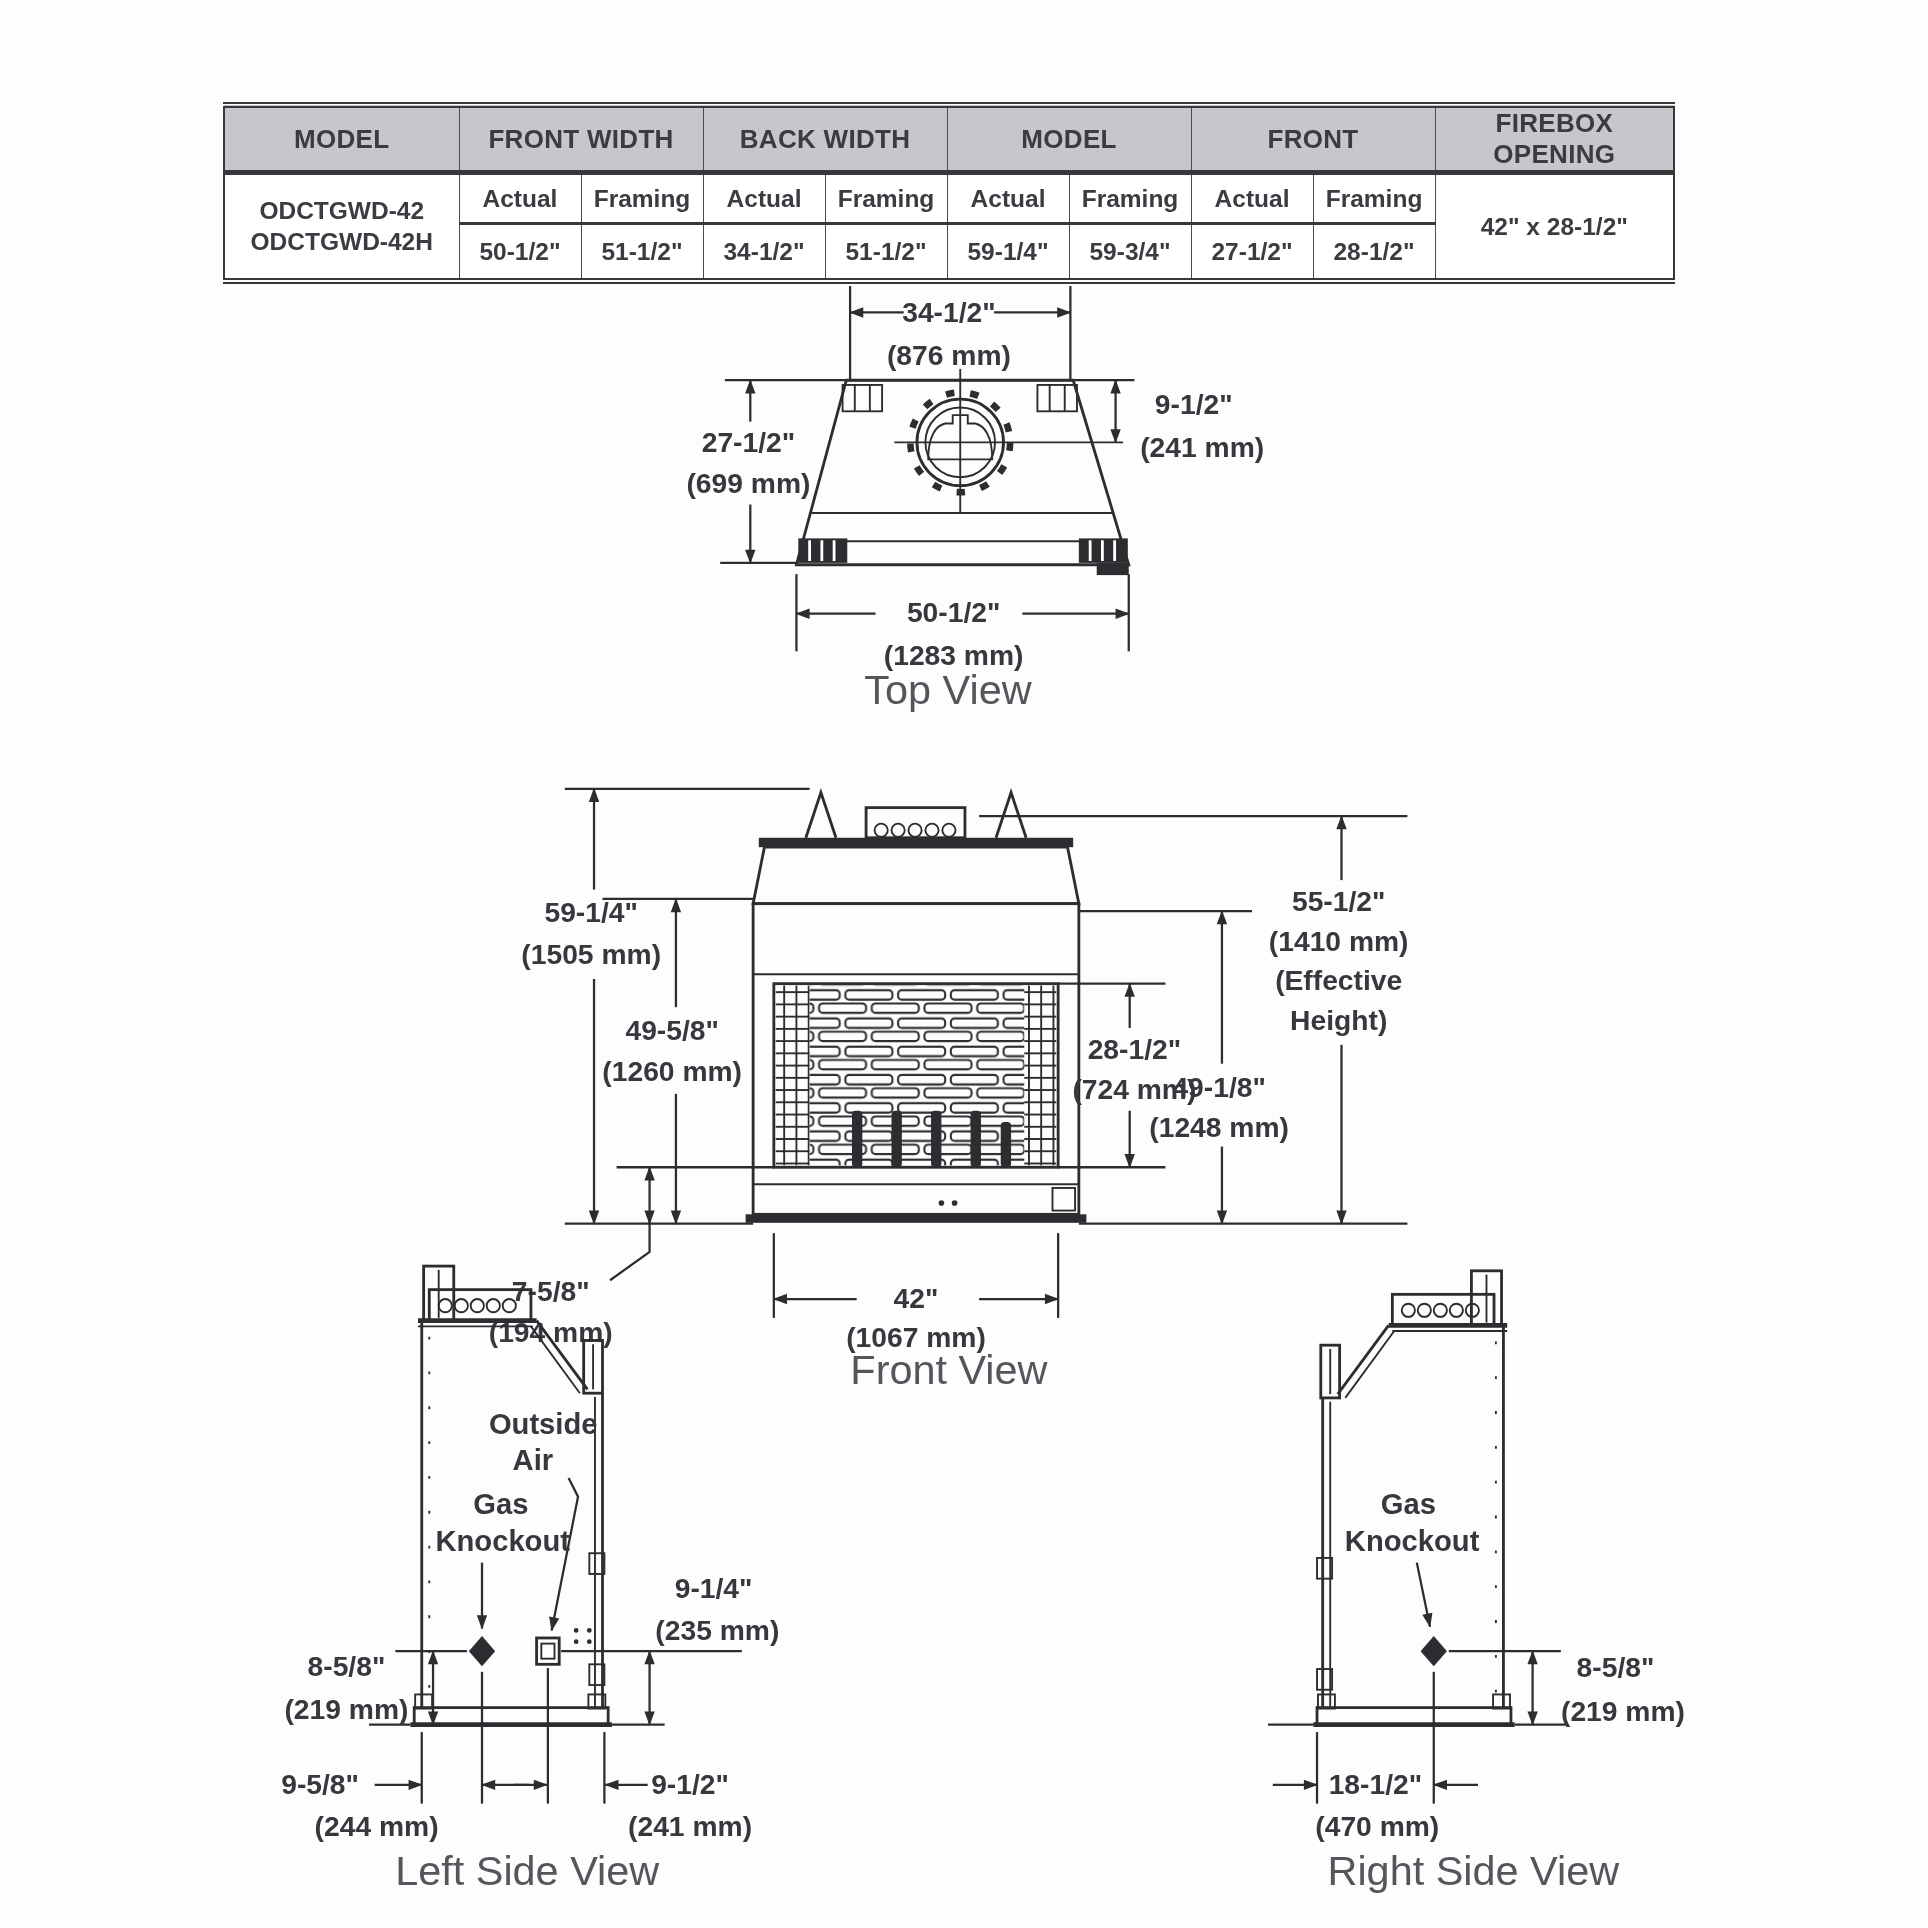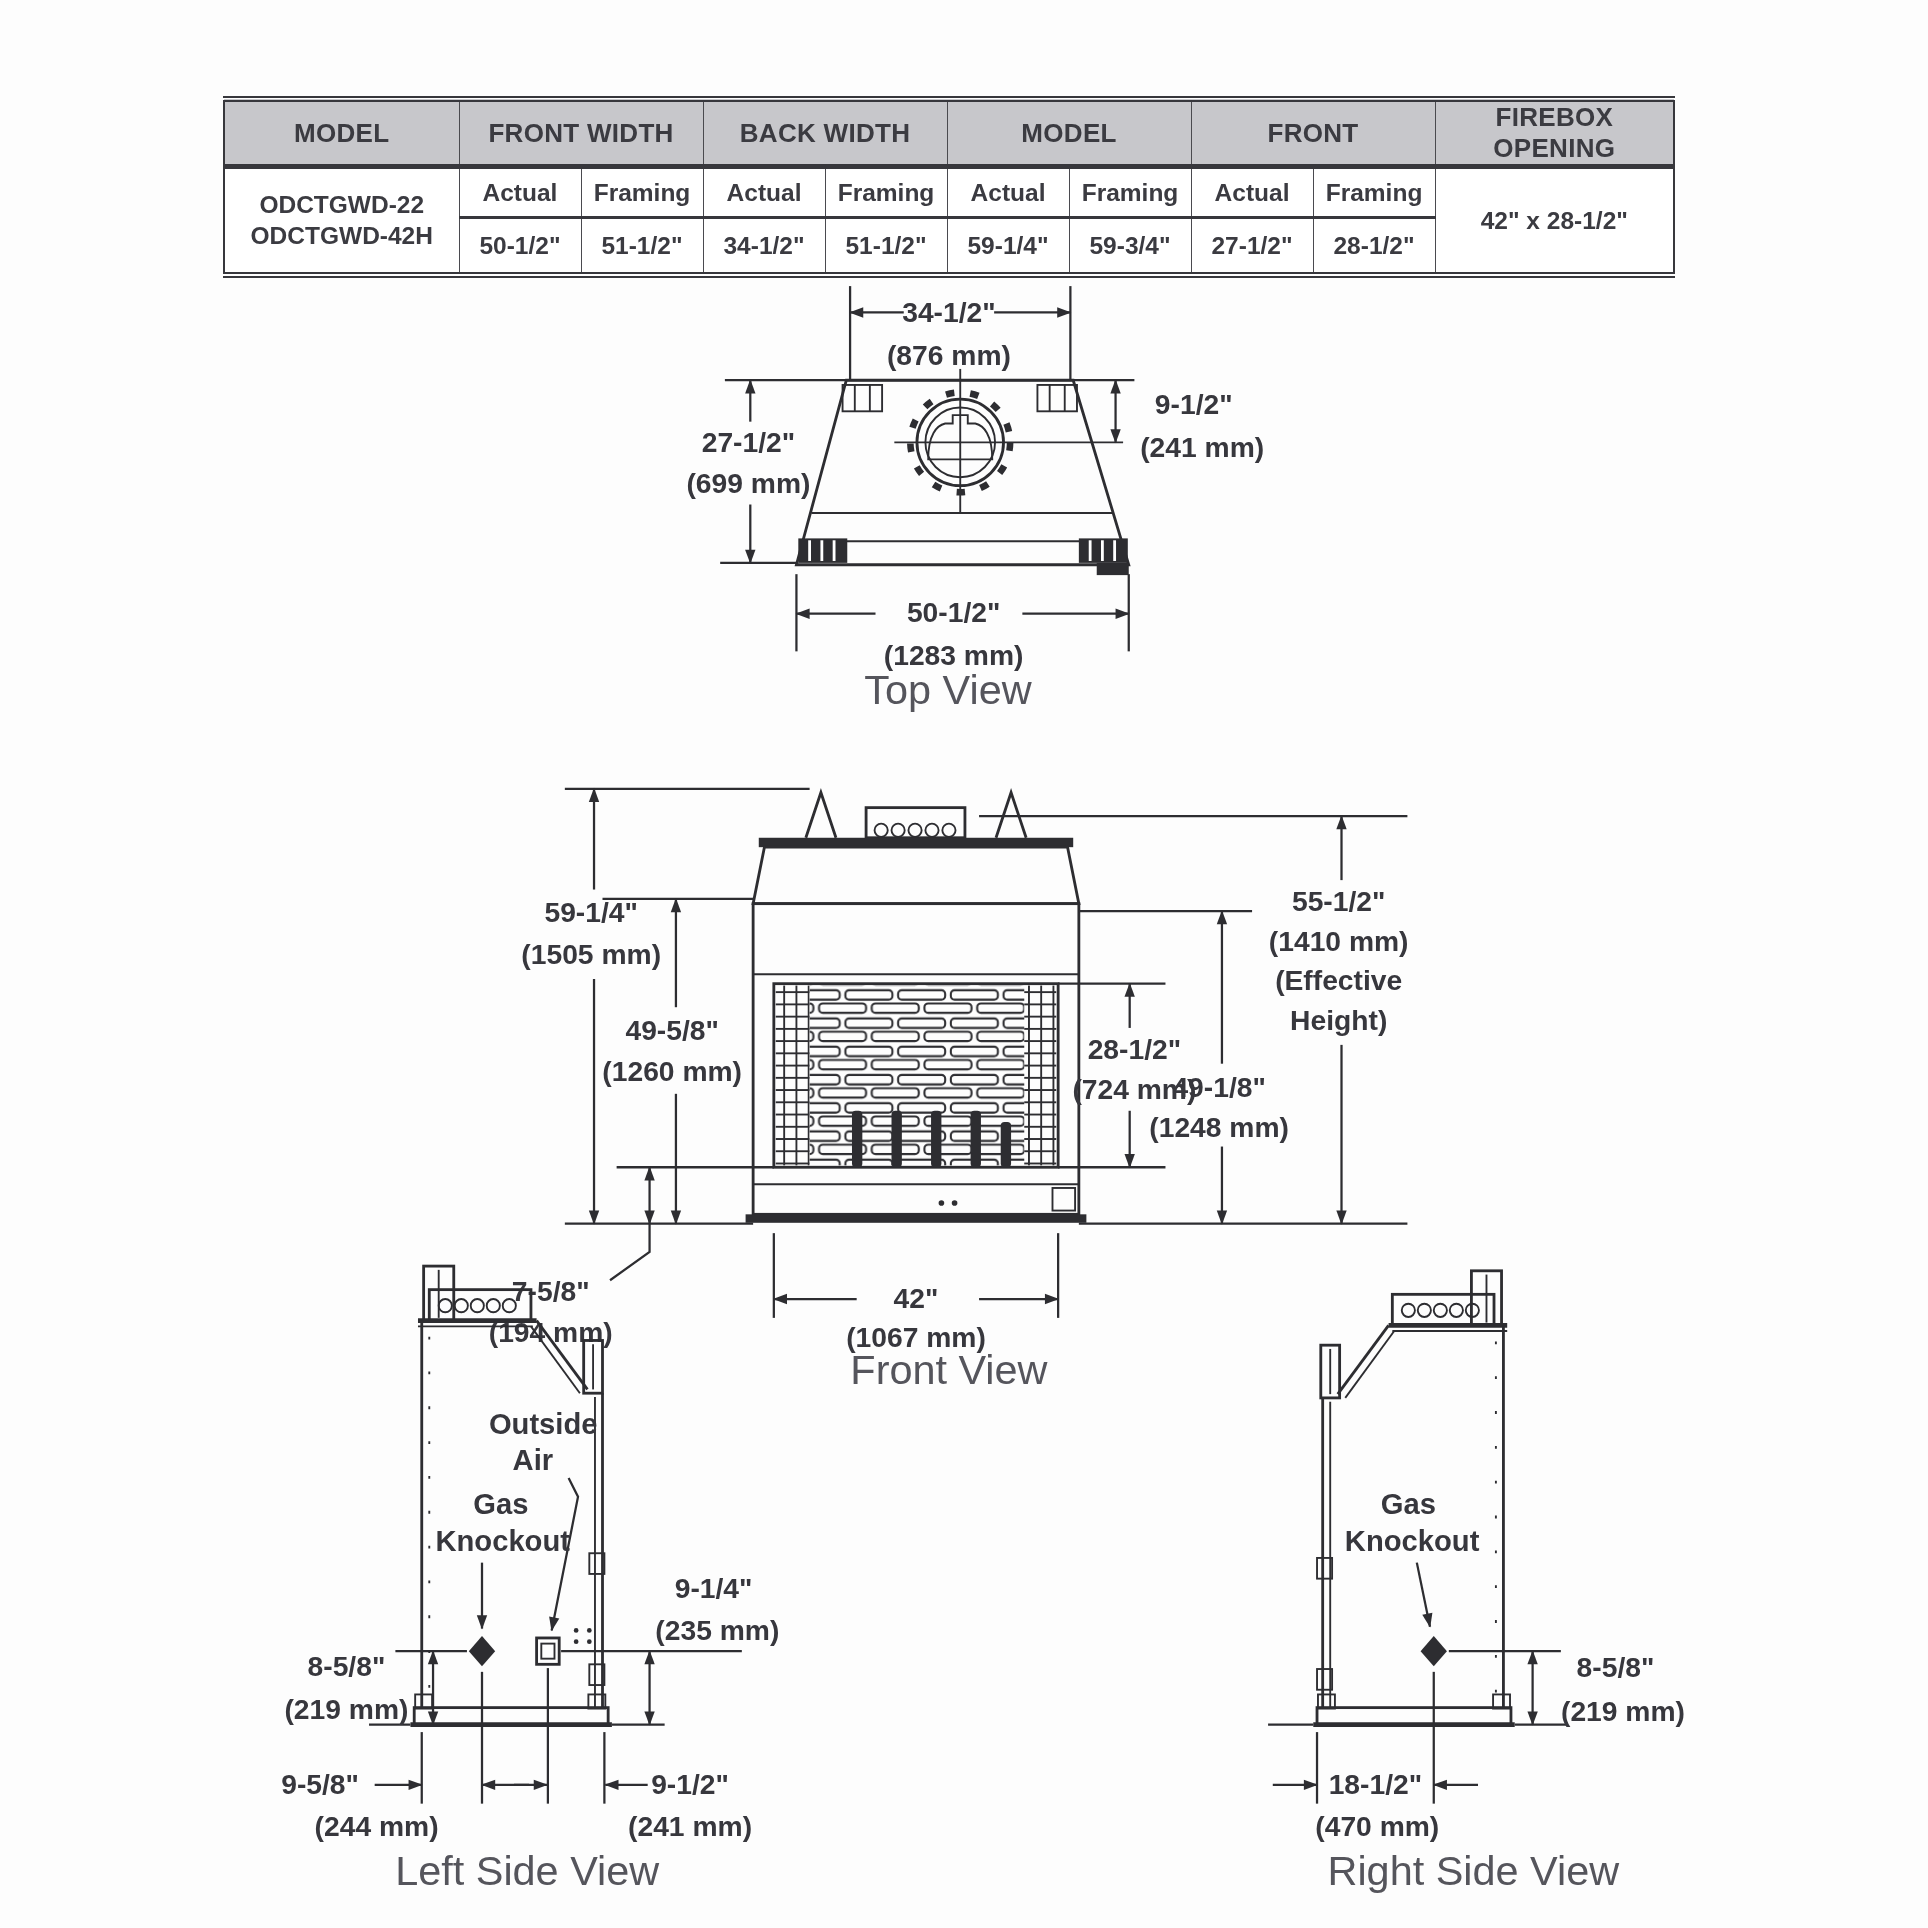--- a/index.html
+++ b/index.html
@@ -1,19 +1,19 @@
 <!DOCTYPE html>
 <html style="font-size:15px"><head>
 <meta charset="utf-8">
 <style>
   html,body{margin:0;padding:0;}
   body{width:1928px;height:1928px;background:#fdfdfd;position:relative;overflow:hidden;
        font-family:"Liberation Sans",sans-serif;color:#38383e;}
   
-  .spec-wrap{position:absolute;left:223px;top:96px;width:1314px;}
+  .spec-wrap{position:absolute;left:223px;top:102px;width:1314px;}
   table.spec{border-collapse:collapse;table-layout:fixed;width:100%;
              border-top:6.6px double #37373c;border-bottom:6.6px double #37373c;
              border-left:2.8px solid #37373c;border-right:2.8px solid #37373c;
              background:#fff;}
   table.spec th,table.spec td{border:1.9px solid #4a4a4f;text-align:center;vertical-align:middle;
              color:#3b3b41;font-weight:bold;padding:0;}
   tr.hdr th{background:#c7c7cb;font-size:26px;height:53px;border-bottom:5.6px solid #37373c;letter-spacing:0.3px;}
   tr.sub td{font-size:24.5px;height:47px;background:#fff;border-bottom:3.8px solid #37373c;}
   tr.vals td{font-size:24.5px;height:53px;background:#fff;}
   td.model-cell{font-size:24.5px;line-height:1.25;background:#fff;}
@@ -51,21 +51,21 @@
         <tr class="hdr">
       <th>MODEL</th>
       <th colspan="2">FRONT WIDTH</th>
       <th colspan="2">BACK WIDTH</th>
       <th colspan="2">MODEL</th>
       <th colspan="2">FRONT</th>
       <th>FIREBOX OPENING</th>
     </tr>
     <tr class="sub">
       <td class="model-cell" rowspan="2">
-        <div>ODCTGWD-22</div>
+        <div>ODCTGWD-42</div>
         <div>ODCTGWD-42H</div>
       </td>
       <td>Actual</td>
       <td>Framing</td>
       <td>Actual</td>
       <td>Framing</td>
       <td>Actual</td>
       <td>Framing</td>
       <td>Actual</td>
       <td>Framing</td>

